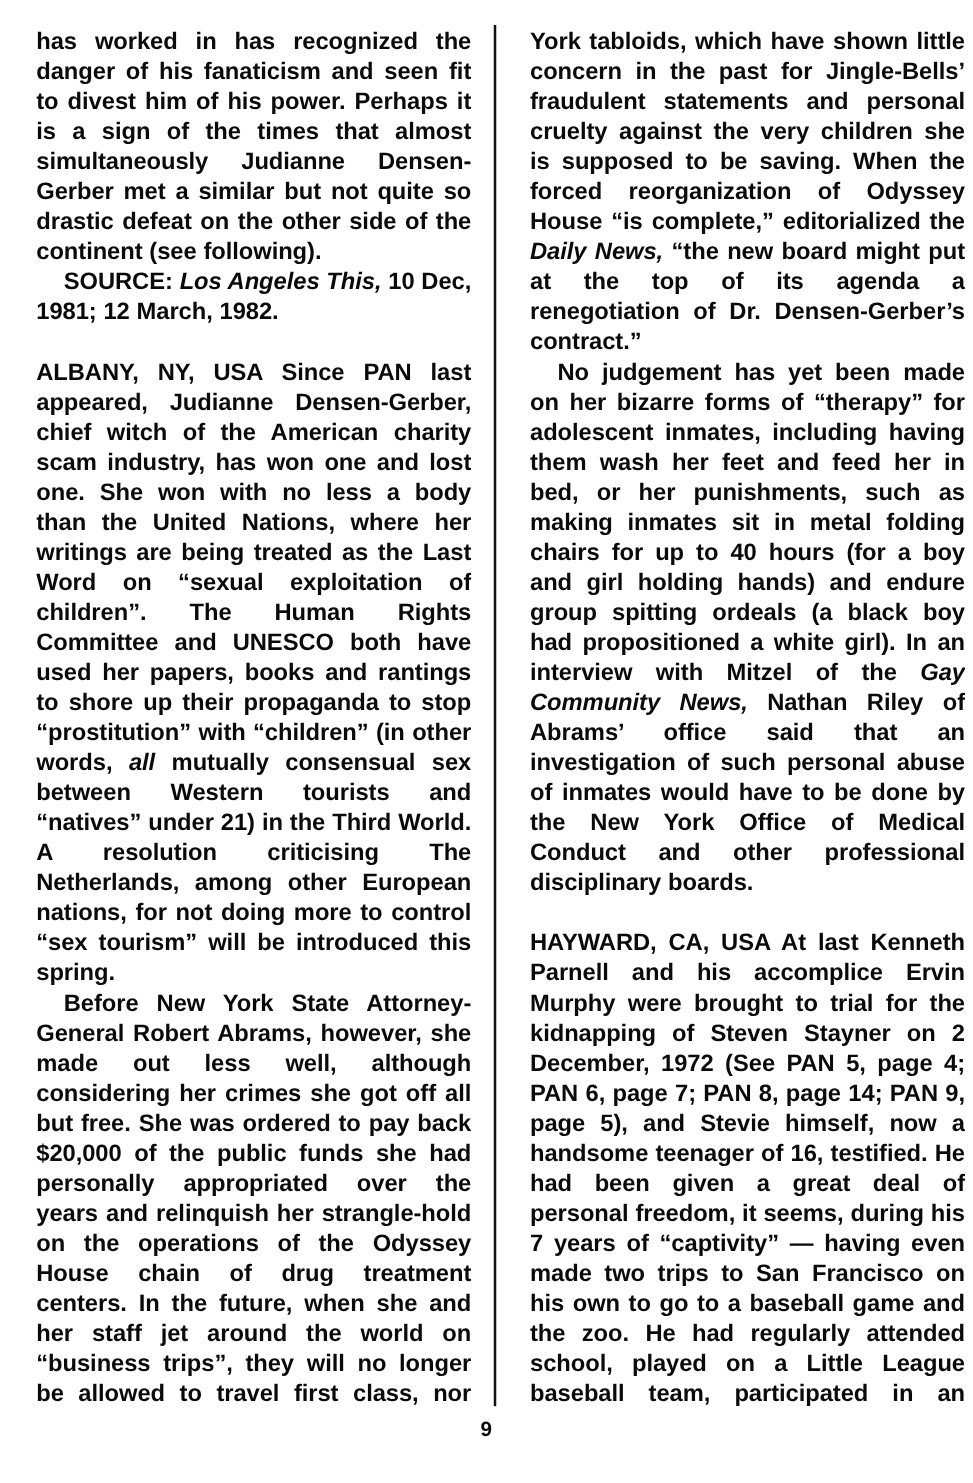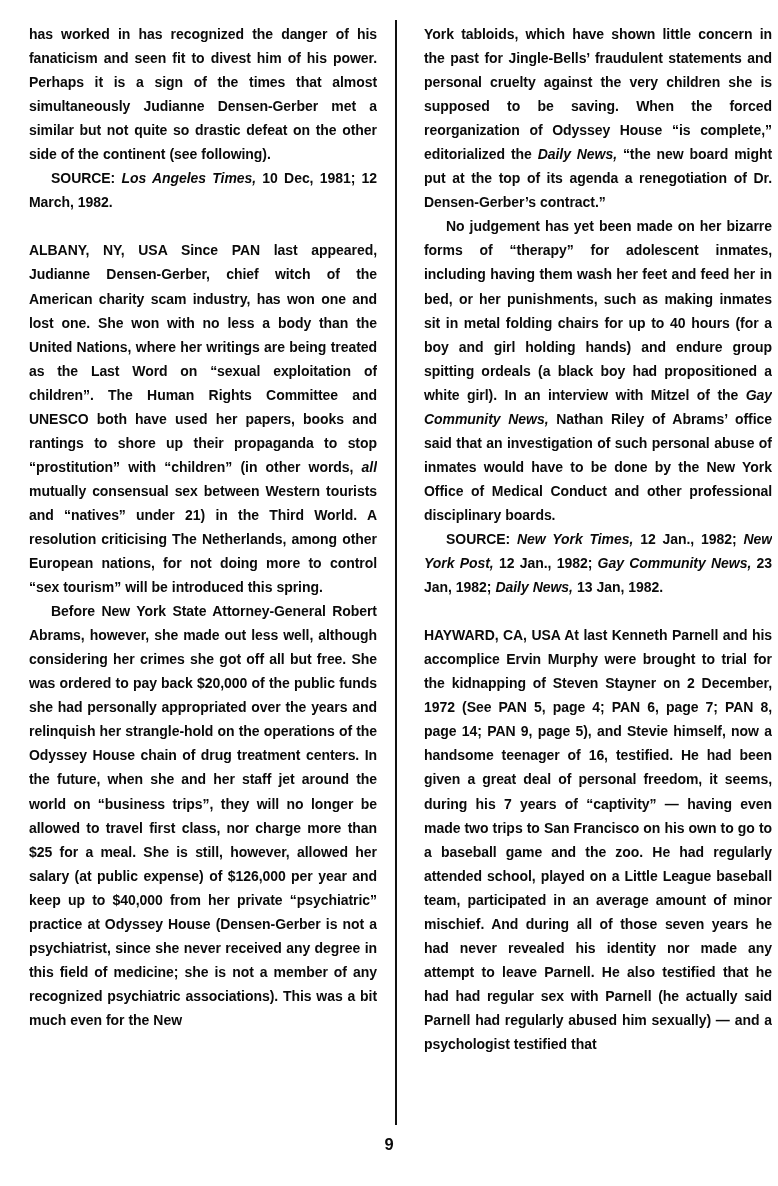--- a/index.html
+++ b/index.html
@@ -40,21 +40,21 @@
     position: absolute;
     left: 395px;
     top: 20px;
     width: 2px;
     height: 1105px;
     background: #111111;
   }
 
   p {
     margin: 0;
-    font-size: 14px;
+    font-size: 19px;
     line-height: 24.05px;
     text-align: justify;
     text-justify: inter-word;
     letter-spacing: -0.05px;
     word-spacing: 0.2px;
     font-weight: 600;
     -webkit-font-smoothing: none;
   }
   p.indent { text-indent: 22px; }
   p.gap-before { margin-top: 24.05px; }
@@ -79,29 +79,28 @@
 <body>
 
 <div class="page">
 
   <div class="divider"></div>
 
   <div class="columns">
 
     <div class="col col-left">
       <p>has worked in has recognized the danger of his fanaticism and seen fit to divest him of his power. Perhaps it is a sign of the times that almost simultaneously Judianne Densen-Gerber met a similar but not quite so drastic defeat on the other side of the continent (see following).</p>
-      <p class="indent">SOURCE: <i class="ital">Los Angeles Times,</i> 10 Dec, 1981; 12 March, 1982.</p>
+      <p class="indent">SOURCE: <i class="ital">Los Angeles This,</i> 10 Dec, 1981; 12 March, 1982.</p>
       <p class="gap-before">ALBANY, NY, USA Since PAN last appeared, Judianne Densen-Gerber, chief witch of the American charity scam industry, has won one and lost one. She won with no less a body than the United Nations, where her writings are being treated as the Last Word on “sexual exploitation of children”. The Human Rights Committee and UNESCO both have used her papers, books and rantings to shore up their propaganda to stop “prostitution” with “children” (in other words, <i class="ital">all</i> mutually consensual sex between Western tourists and “natives” under 21) in the Third World. A resolution criticising The Netherlands, among other European nations, for not doing more to control “sex tourism” will be introduced this spring.</p>
       <p class="indent">Before New York State Attorney-General Robert Abrams, however, she made out less well, although considering her crimes she got off all but free. She was ordered to pay back $20,000 of the public funds she had personally appropriated over the years and relinquish her strangle-hold on the operations of the Odyssey House chain of drug treatment centers. In the future, when she and her staff jet around the world on “business trips”, they will no longer be allowed to travel first class, nor charge more than $25 for a meal. She is still, however, allowed her salary (at public expense) of $126,000 per year and keep up to $40,000 from her private “psychiatric” practice at Odyssey House (Densen-Gerber is not a psychiatrist, since she never received any degree in this field of medicine; she is not a member of any recognized psychiatric associations). This was a bit much even for the New</p>
     </div>
 
     <div class="col col-right">
       <p>York tabloids, which have shown little concern in the past for Jingle-Bells’ fraudulent statements and personal cruelty against the very children she is supposed to be saving. When the forced reorganization of Odyssey House “is complete,” editorialized the <i class="ital">Daily News,</i> “the new board might put at the top of its agenda a renegotiation of Dr. Densen-Gerber’s contract.”</p>
       <p class="indent">No judgement has yet been made on her bizarre forms of “therapy” for adolescent inmates, including having them wash her feet and feed her in bed, or her punishments, such as making inmates sit in metal folding chairs for up to 40 hours (for a boy and girl holding hands) and endure group spitting ordeals (a black boy had propositioned a white girl). In an interview with Mitzel of the <i class="ital">Gay Community News,</i> Nathan Riley of Abrams’ office said that an investigation of such personal abuse of inmates would have to be done by the New York Office of Medical Conduct and other professional disciplinary boards.</p>
-      <p class="indent">SOURCE: <i class="ital">New York Times,</i> 12 Jan., 1982; <i class="ital">New York Post,</i> 12 Jan., 1982; <i class="ital">Gay Community News,</i> 23 Jan, 1982; <i class="ital">Daily News,</i> 13 Jan, 1982.</p>
       <p class="gap-before">HAYWARD, CA, USA At last Kenneth Parnell and his accomplice Ervin Murphy were brought to trial for the kidnapping of Steven Stayner on 2 December, 1972 (See PAN 5, page 4; PAN 6, page 7; PAN 8, page 14; PAN 9, page 5), and Stevie himself, now a handsome teenager of 16, testified. He had been given a great deal of personal freedom, it seems, during his 7 years of “captivity” — having even made two trips to San Francisco on his own to go to a baseball game and the zoo. He had regularly attended school, played on a Little League baseball team, participated in an average amount of minor mischief. And during all of those seven years he had never revealed his identity nor made any attempt to leave Parnell. He also testified that he had had regular sex with Parnell (he actually said Parnell had regularly abused him sexually) — and a psychologist testified that</p>
     </div>
 
   </div>
 
   <div class="pagenum">9</div>
 
 </div>
 
 </body></html>

